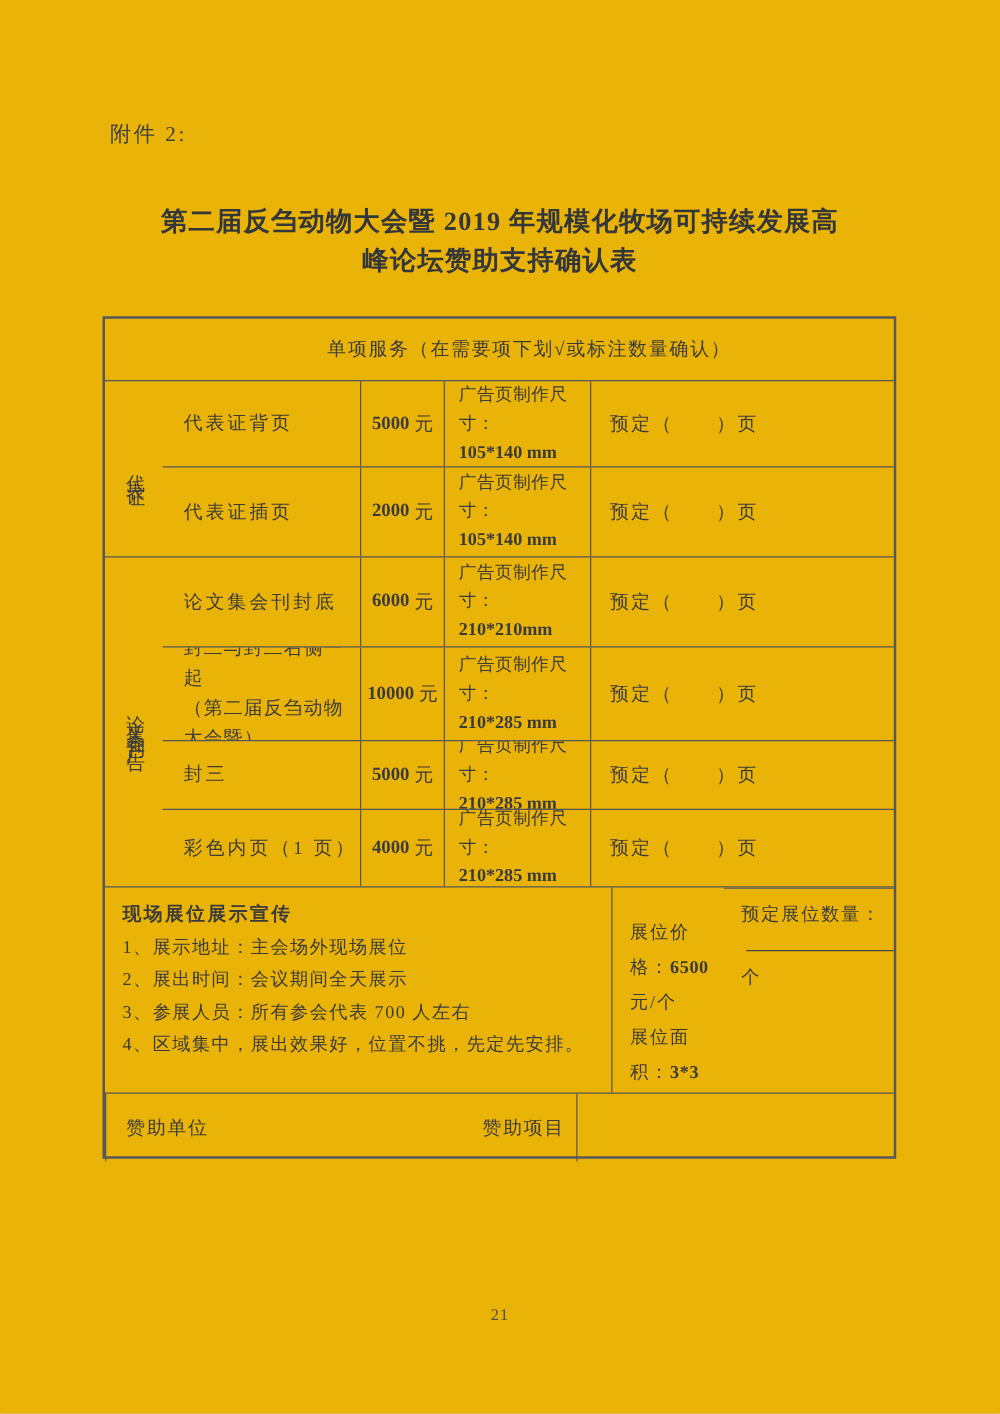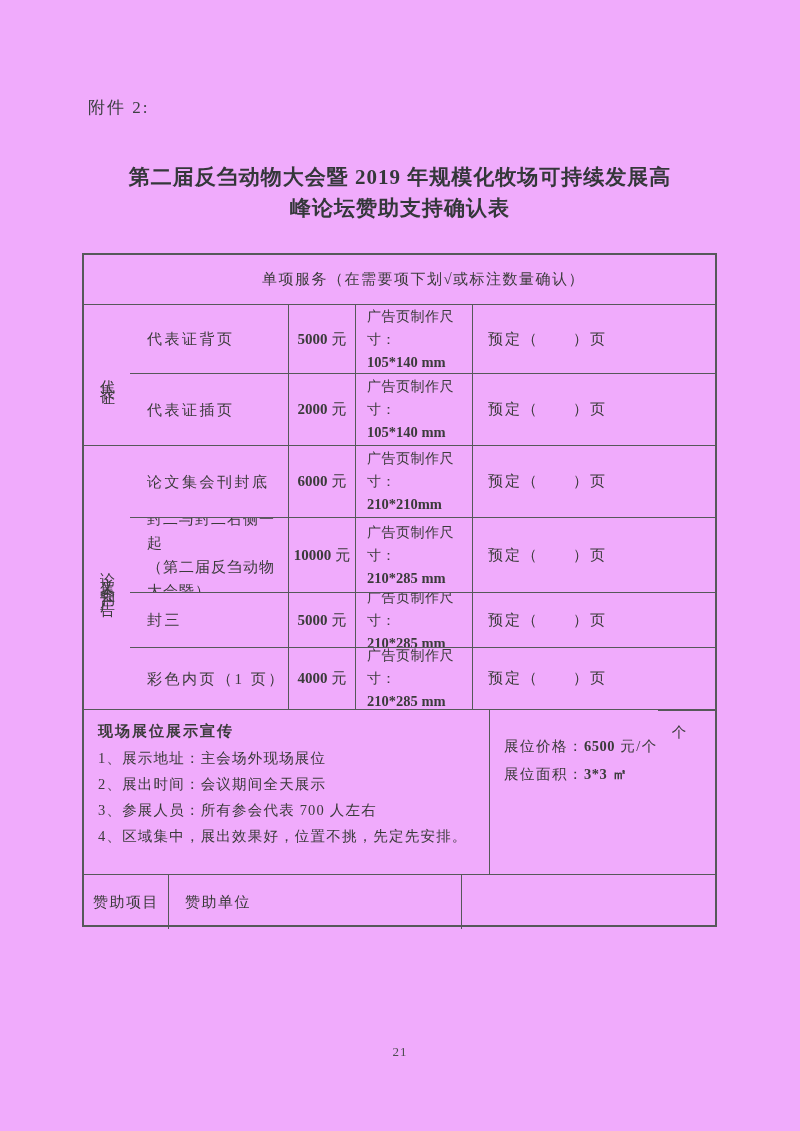--- a/index.html
+++ b/index.html
@@ -1,19 +1,19 @@
 <!DOCTYPE html>
 <html><head>
 <meta charset="utf-8">
 <style>
   html,body{margin:0;padding:0;background:#e9e9e9;}
   .page{
     position:relative;
     width:800px;height:1131px;
-    background:#f0abfc;
+    background:#eab308;
     margin:0 auto;
     font-family:"Liberation Serif","DejaVu Serif",serif;
     color:#3b3b3b;
     overflow:hidden;
     box-shadow:0 0 6px rgba(0,0,0,.25);
   }
   .attachment{
     position:absolute;left:88px;top:96px;
     font-size:17px;letter-spacing:2px;color:#3d4043;
   }
@@ -226,28 +226,29 @@
         <div class="bline">2、展出时间：会议期间全天展示</div>
         <div class="bline">3、参展人员：所有参会代表 700 人左右</div>
         <div class="bline">4、区域集中，展出效果好，位置不挑，先定先安排。</div>
       </div>
       <div class="cell booth-right">
         <div class="booth-price">
           <div><span>展位价格：</span><b>6500</b> <span>元/个</span></div>
           <div><span>展位面积：</span><b>3*3</b> <b>㎡</b></div>
         </div>
         <div class="booth-order">
+          <div><span>预定展位数量：</span><span class="blankline"></span></div>
           <div><span class="uline">个</span></div>
         </div>
       </div>
     </div>
 
     <div class="band" style="height:55px;">
+      <div class="cell sp-unit">赞助单位</div>
       <div class="cell first sp-project">赞助项目</div>
-      <div class="cell sp-unit">赞助单位</div>
       <div class="cell sp-value"></div>
     </div>
 
   </div>
 
   <div class="page-number">21</div>
 
 </div>
 
 </body></html>

